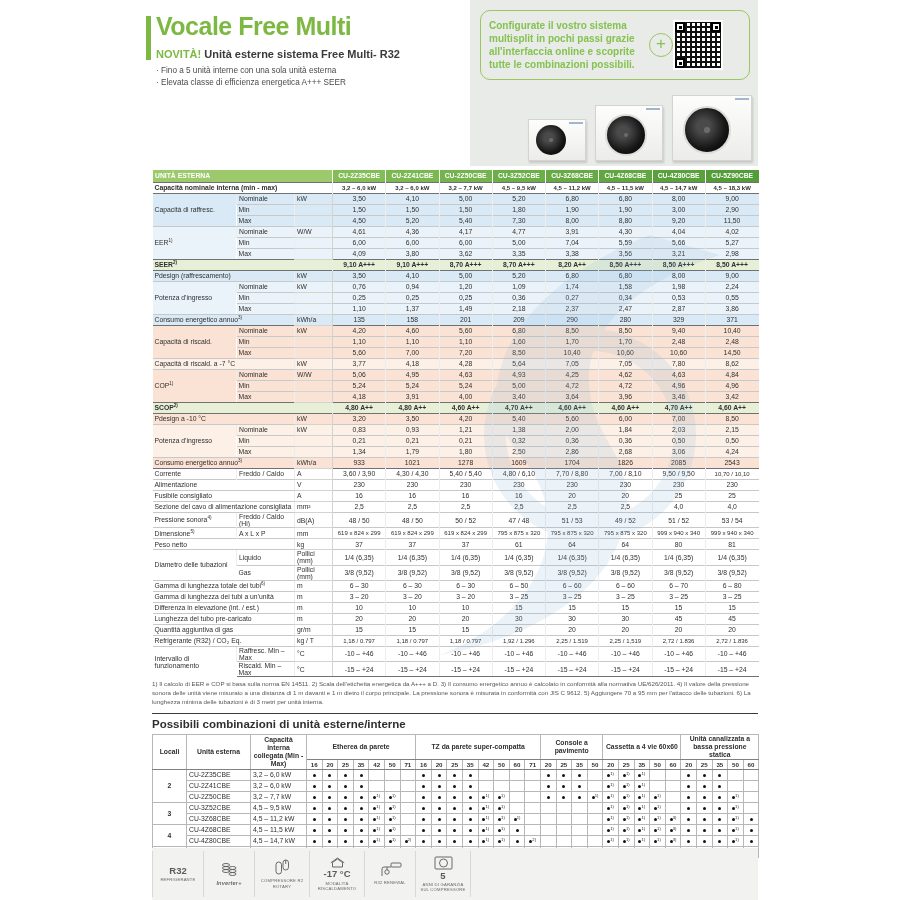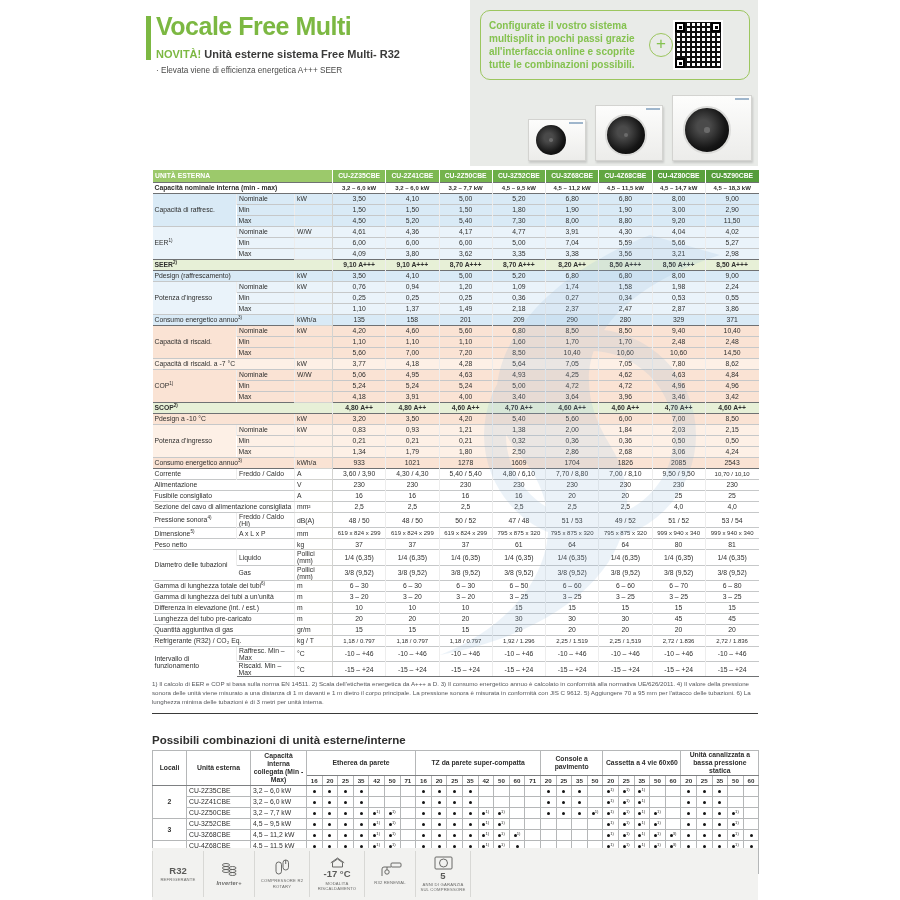--- a/index.html
+++ b/index.html
@@ -50,21 +50,21 @@
   .spec tr:last-child td{border-bottom:1px solid #6f7173;}
   .spec .mh td{height:12px;background:#6ab04c;color:#fff;font-weight:bold;font-size:6.8px;
                border-top:none;border-left:1px solid rgba(255,255,255,0.25);}
   .spec td.small{font-size:6px;}
   sup{font-size:4.6px;}
   .sec-w td{background:#ffffff;} .sec-c1 td{background:#d9eaf6;} .sec-c2 td{background:#eaf3fa;}
   .sec-h1 td{background:#fae3d4;} .sec-h2 td{background:#fdf0e6;} .sec-gr td{background:#e7f0d7;}
   .sec-g1 td{background:#ffffff;}
   .footnote{font-size:6.2px;color:#55565a;line-height:1.45;margin:3px 0 0 0;}
   
-  .combo-sec{margin-top:6px;border-top:1.5px solid #3a3a39;padding-top:20px;}
+  .combo-sec{margin-top:6px;border-top:1.5px solid #3a3a39;padding-top:4px;}
   .combo-title{margin:0 0 4px 0;font-size:11.5px;font-weight:bold;color:#2f2f2e;}
   .combo{border:1px solid #7e8082;}
   .combo td,.combo th{border:1px solid #b5b7b8;font-size:6.8px;color:#2f2f2e;padding:0 2px;
                       text-align:center;overflow:hidden;}
   .combo th{font-weight:bold;line-height:1.15;}
   .combo .sizes th{font-size:6.2px;height:9px;}
   .combo tbody td{height:10px;}
   .combo td.model,.combo td.cap{text-align:left;font-size:6.8px;}
   .combo td.gb,.combo th.gb{border-left:1px solid #7e8082;}
   .combo thead th{border-bottom:1px solid #7e8082;}
@@ -89,21 +89,22 @@
 
 <div class="page">
 
   <div class="hdr">
     <div class="accent-bar"></div>
     <div class="hdr-left">
       <h1 class="title">Vocale Free Multi</h1>
       <p class="subtitle"><span class="novita">NOVITÀ!</span>
          <span>Unità esterne sistema Free Multi- R32</span></p>
       <ul class="features">
-        <li>Elevata viene di efficienza energetica A+++ SEER</li>
+        <li>Fino a 5 unità interne con una sola unità esterna</li>
+        <li>Elevata classe di efficienza energetica A+++ SEER</li>
       </ul>
     </div>
     <div class="hdr-right">
       <div class="promo-box">
         <p class="promo-text">Configurate il vostro sistema multisplit in pochi passi grazie all'interfaccia online e scoprite tutte le combinazioni possibili.</p>
         <div class="plus-circle">+</div>
         <div class="qr">
           <div class="f f1"></div>
           <div class="f f2"></div>
           <div class="f f3"></div>

